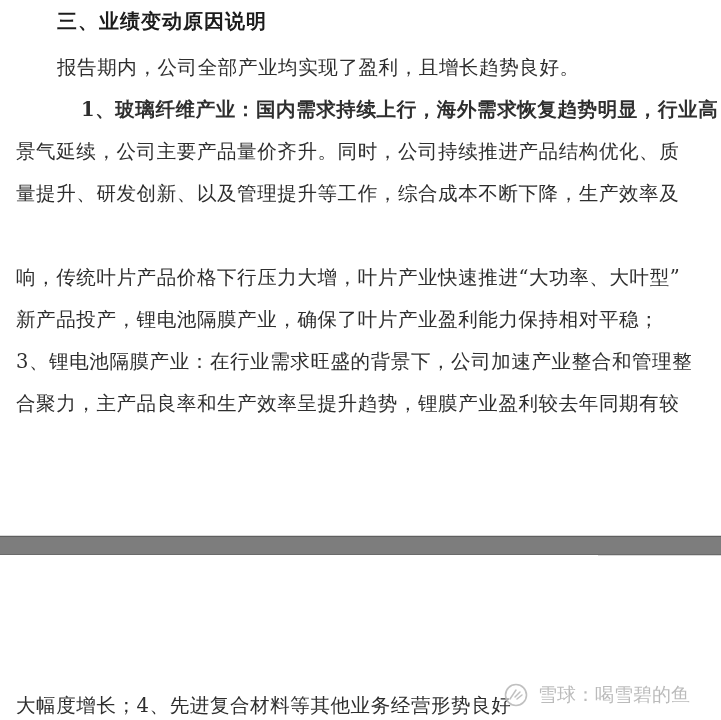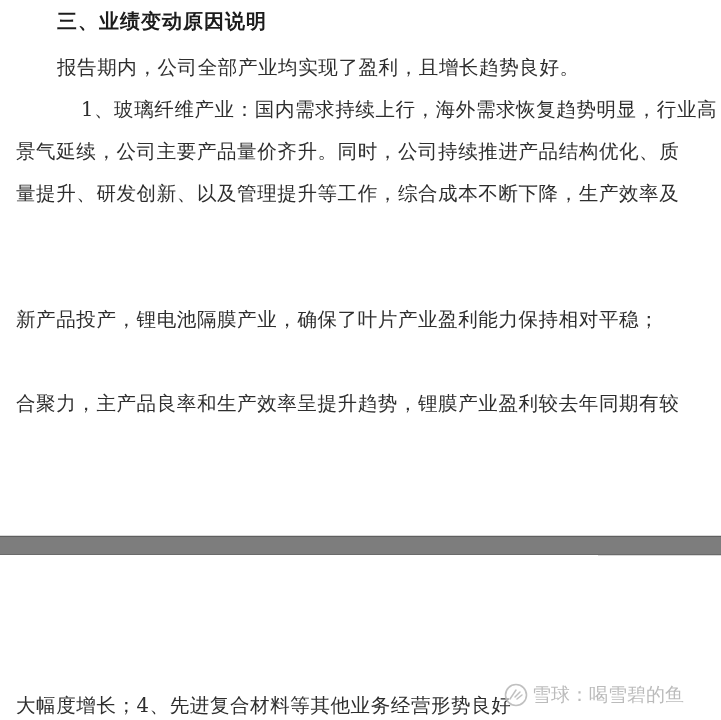--- a/index.html
+++ b/index.html
@@ -61,44 +61,46 @@
       width: 598px;
       height: 165px;
       background: #ffffff;
     }
     .watermark {
       position: absolute;
       left: 504px;
       top: 682px;
       display: flex;
       align-items: center;
-      gap: 4px;
+      gap: 10px;
       color: #b8b8b8;
       font-family: "DejaVu Sans", "Liberation Sans", sans-serif;
       font-size: 19px;
       white-space: nowrap;
       opacity: 0.95;
     }
     .watermark-logo {
       width: 24px;
       height: 24px;
       display: inline-block;
     }
   </style>
 </head>
 <body>
 
 <div class="page-top">
   <div class="heading">三、业绩变动原因说明</div>
 
   <div class="line" style="left:57px; top:48px;">报告期内，公司全部产业均实现了盈利，且增长趋势良好。</div>
-  <div class="line" style="left:81px; top:90px;">1、玻璃纤维产业：国内需求持续上行，海外需求恢复趋势明显，行业高</div>
+  <div class="line" style="left:81px; top:90px;font-weight:bold;">1、玻璃纤维产业：国内需求持续上行，海外需求恢复趋势明显，行业高</div>
   <div class="line" style="left:16px; top:132px;">景气延续，公司主要产品量价齐升。同时，公司持续推进产品结构优化、质</div>
   <div class="line" style="left:16px; top:174px;">量提升、研发创新、以及管理提升等工作，综合成本不断下降，生产效率及</div>
+  <div class="line" style="left:16px; top:258px;">响，传统叶片产品价格下行压力大增，叶片产业快速推进“大功率、大叶型”</div>
   <div class="line" style="left:16px; top:300px;">新产品投产，锂电池隔膜产业，确保了叶片产业盈利能力保持相对平稳；</div>
+  <div class="line" style="left:16px; top:342px;">3、锂电池隔膜产业：在行业需求旺盛的背景下，公司加速产业整合和管理整</div>
   <div class="line" style="left:16px; top:384px;text-align:center;">合聚力，主产品良率和生产效率呈提升趋势，锂膜产业盈利较去年同期有较</div>
 </div>
 
 <div class="page-divider"></div>
 
 <div class="page-bottom">
   <div class="line" style="left:16px; top:131px;">大幅度增长；4、先进复合材料等其他业务经营形势良好</div>
 </div>
 
 <div class="watermark">

